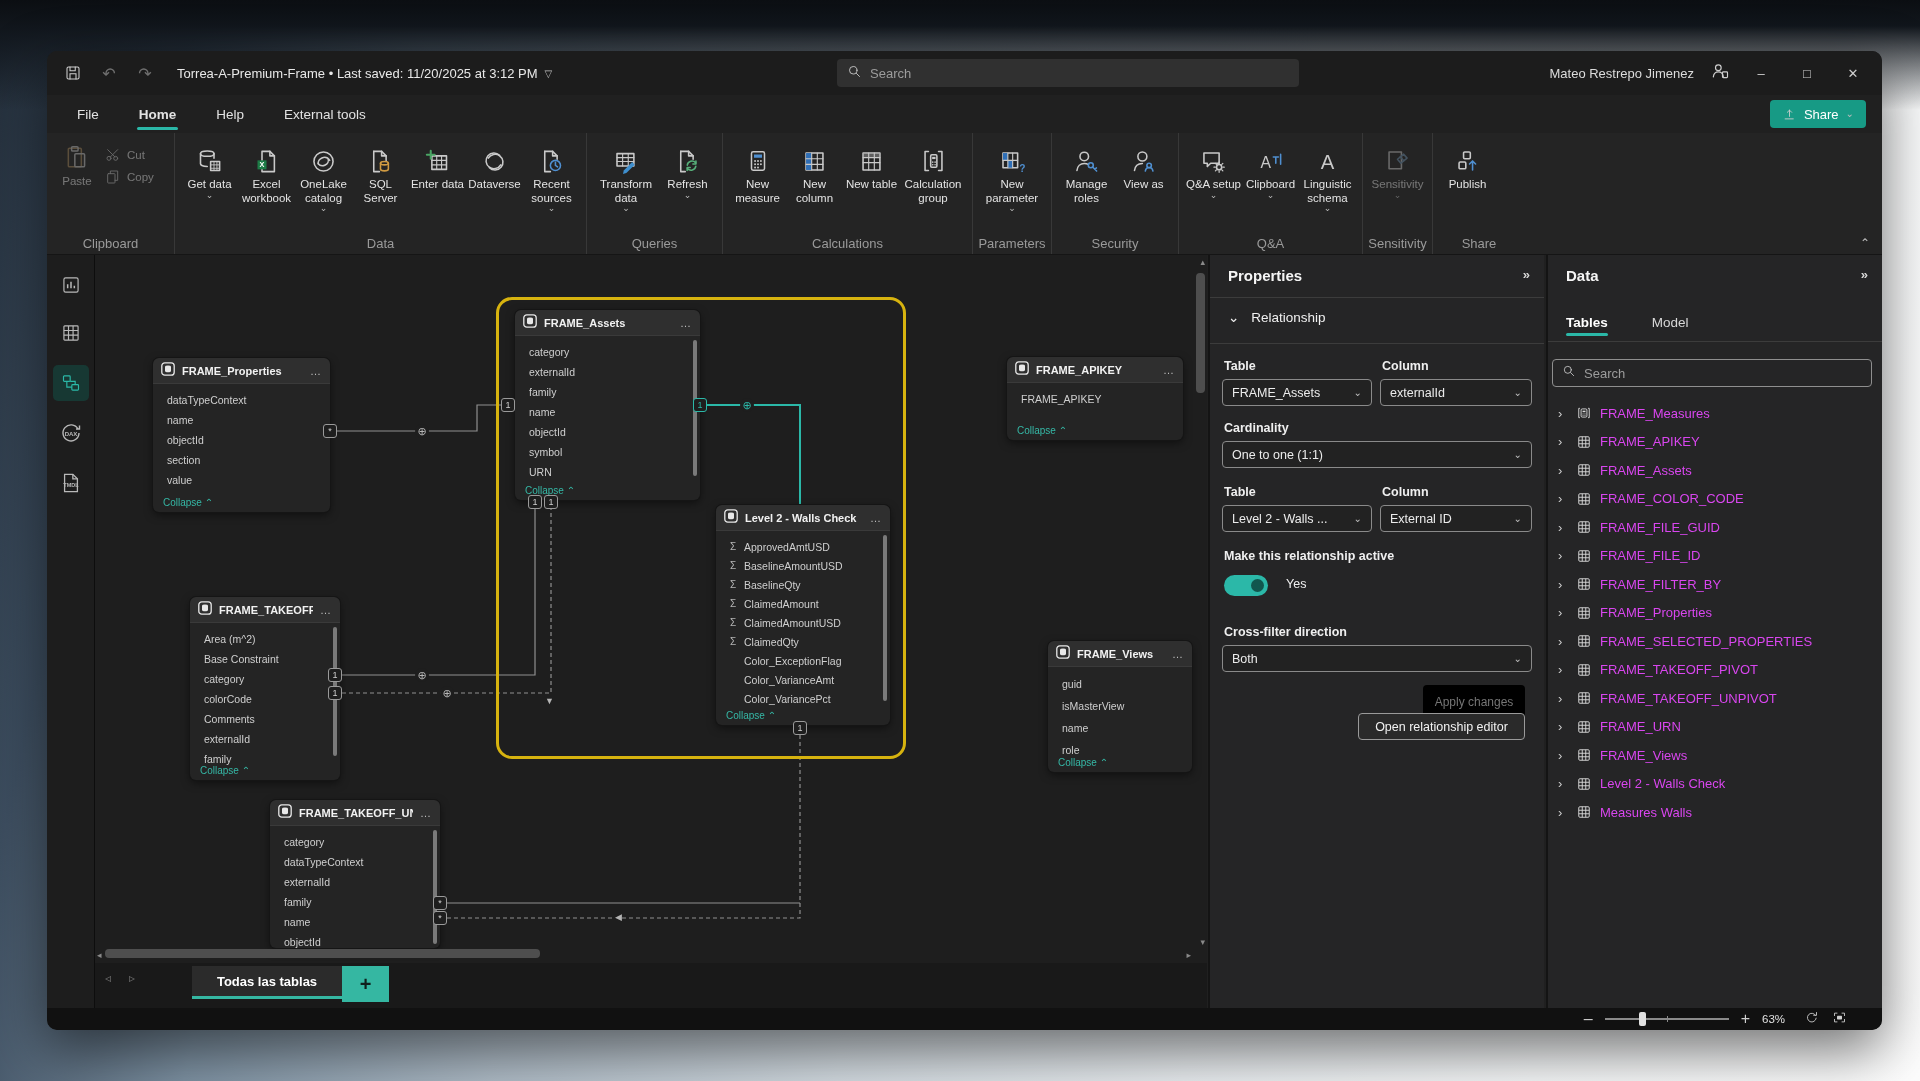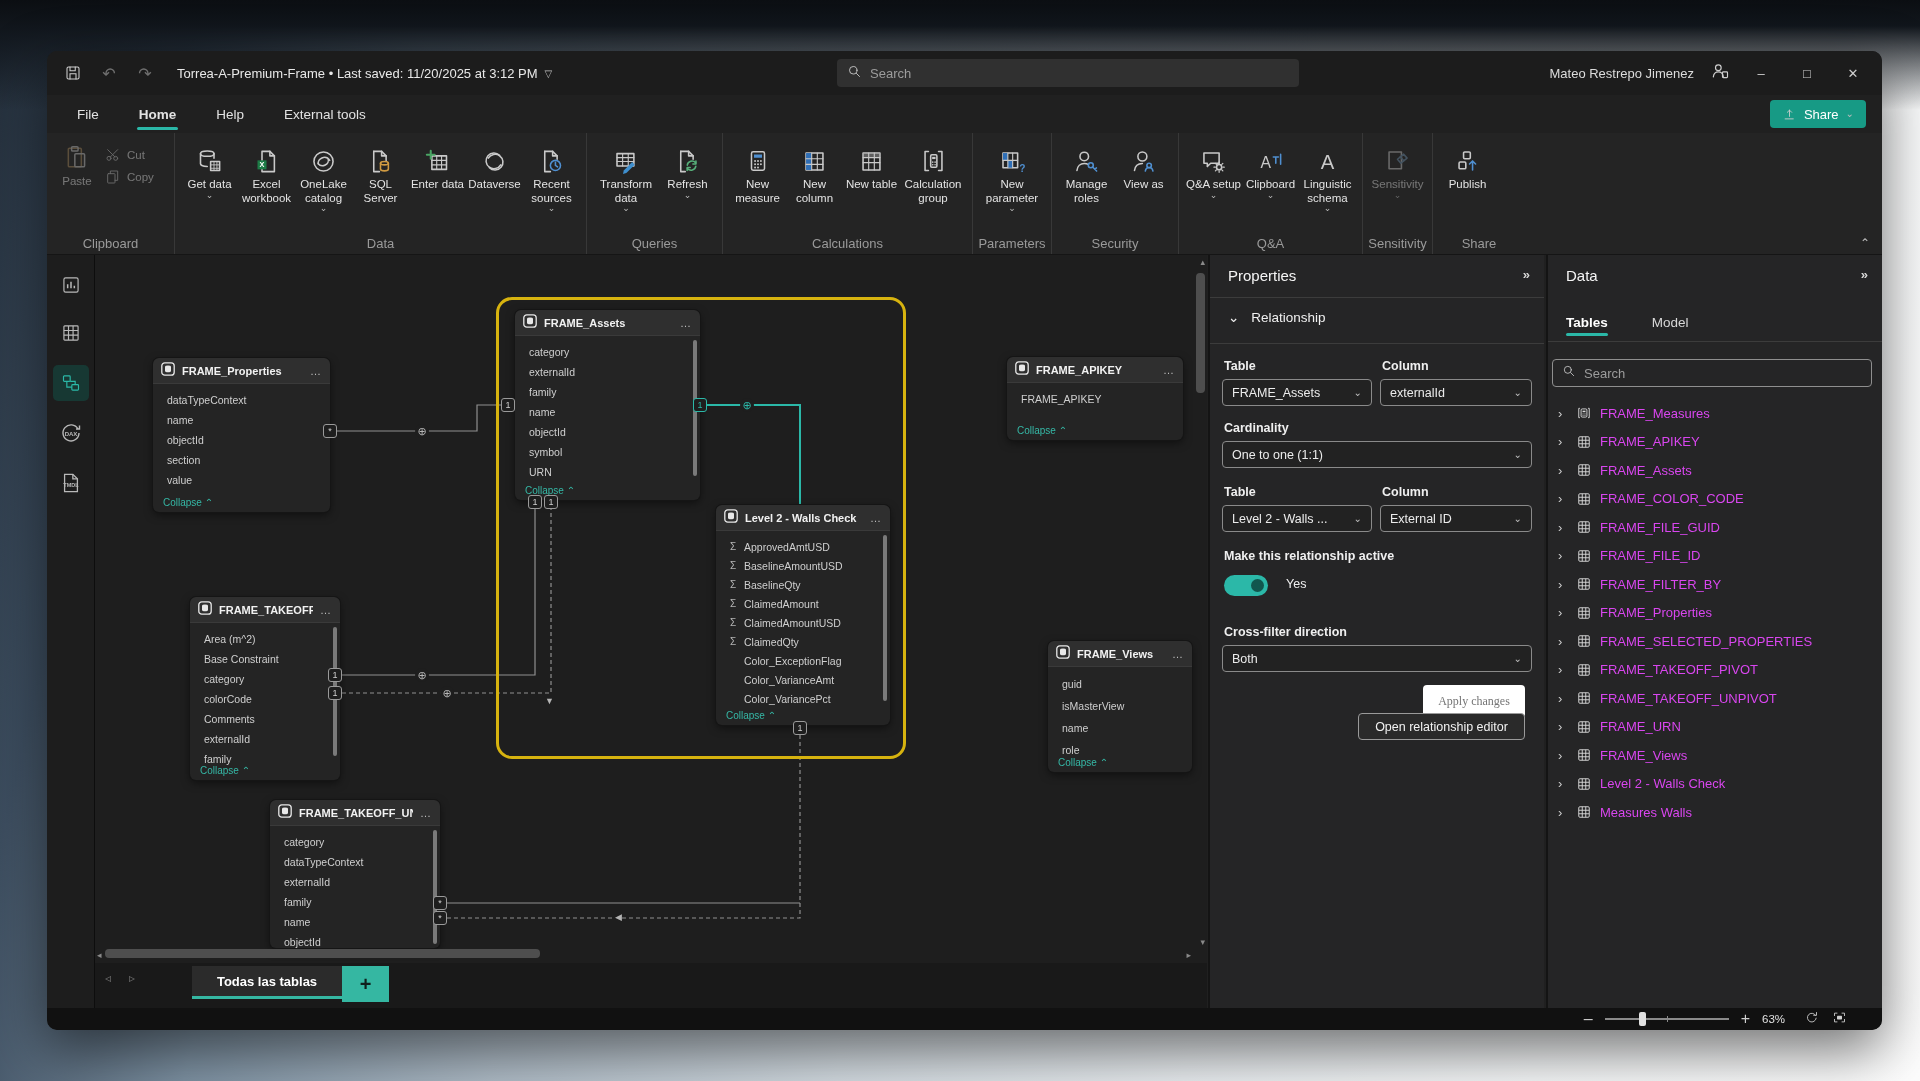--- a/index.html
+++ b/index.html
@@ -82,33 +82,33 @@
   .vthumb{position:absolute;right:1px;top:18px;width:9px;height:120px;background:#4e4e4e;border-radius:4px;}
   
   .tabbar{position:absolute;left:48px;top:912px;width:1112px;height:45px;background:#191919;}
   .navarr{position:absolute;top:8px;color:#6f6f6f;font-size:12px;}
   .sheettab{position:absolute;left:97px;top:3px;width:150px;height:33px;background:#2b2b2b;border-bottom:3px solid #35b7a2;
             display:flex;align-items:center;justify-content:center;font-size:13px;color:#fff;font-weight:bold;}
   .addtab{position:absolute;left:247px;top:3px;width:47px;height:36px;background:#35b7a2;color:#10201d;
           display:flex;align-items:center;justify-content:center;font-size:20px;font-weight:bold;}
   
   .panel{position:absolute;top:204px;width:336px;height:755px;background:#252526;border-left:2px solid #141414;}
-  .ptitle{position:absolute;left:18px;top:12px;font-size:15px;font-weight:normal;color:#f5f5f5;}
+  .ptitle{position:absolute;left:18px;top:12px;font-size:15px;font-weight:bold;color:#f5f5f5;}
   .pcollapse{position:absolute;right:14px;top:12px;color:#d9d9d9;font-size:13px;font-weight:bold;}
   .pdiv{position:absolute;left:0;right:0;height:1px;background:#3c3c3c;}
   .psec{position:absolute;left:18px;top:54px;font-size:13.5px;color:#f0f0f0;display:flex;gap:12px;align-items:center;}
   .plabel{position:absolute;font-size:12.5px;font-weight:bold;color:#efefef;}
   .dd{position:absolute;height:27px;border:1px solid #8a8a8a;border-radius:4px;background:#222;display:flex;align-items:center;padding:0 9px;gap:6px;}
   .dv{flex:1;font-size:12.5px;color:#ececec;white-space:nowrap;overflow:hidden;}
   .dc{font-size:10px;color:#c0c0c0;}
   .tog{position:absolute;left:14px;top:320px;width:44px;height:21px;border-radius:11px;background:#2bb8a8;}
   .tog::after{content:"";position:absolute;right:4px;top:4px;width:13px;height:13px;border-radius:50%;background:#11574e;}
   .togl{position:absolute;left:76px;top:322px;font-size:12.5px;color:#efefef;}
-  .btn-dis{position:absolute;left:213px;top:430px;width:102px;height:33px;background:#ffffff;border-radius:4px;color:#757575;
-           font-size:12px;display:flex;align-items:center;justify-content:center;font-family:Liberation Serif, serif;}
+  .btn-dis{position:absolute;left:213px;top:430px;width:102px;height:33px;background:#000000;border-radius:4px;color:#757575;
+           font-size:12px;display:flex;align-items:center;justify-content:center;}
   .btn-out{position:absolute;left:148px;top:458px;width:167px;height:27px;border:1px solid #9a9a9a;background:#2a2a2a;border-radius:4px;
            color:#f2f2f2;font-size:12.5px;display:flex;align-items:center;justify-content:center;}
   
   .dtabs{position:absolute;left:18px;top:60px;display:flex;gap:44px;font-size:13.5px;color:#d8d8d8;}
   .dtab{padding-bottom:6px;position:relative;}
   .dtab.active{font-weight:bold;color:#fff;}
   .dtab.active::after{content:"";position:absolute;left:0;right:0;bottom:0;height:3px;background:#2bb8a8;border-radius:2px;}
   .dsearch{position:absolute;left:4px;top:104px;width:320px;height:28px;border:1px solid #8f8f8f;border-radius:4px;display:flex;align-items:center;gap:8px;padding:0 9px;}
   .dsearch input{background:transparent;border:none;outline:none;color:#ddd;font-size:13px;width:100%;}
   .dsearch input::placeholder{color:#9c9c9c;}

